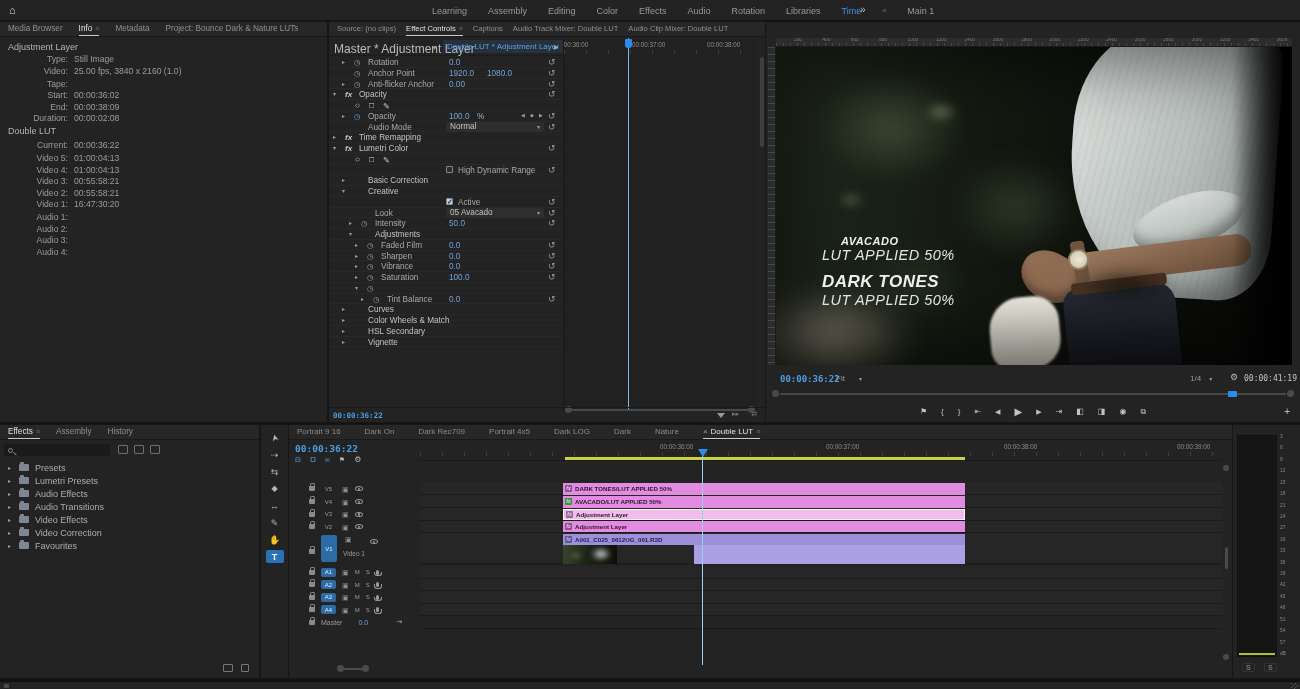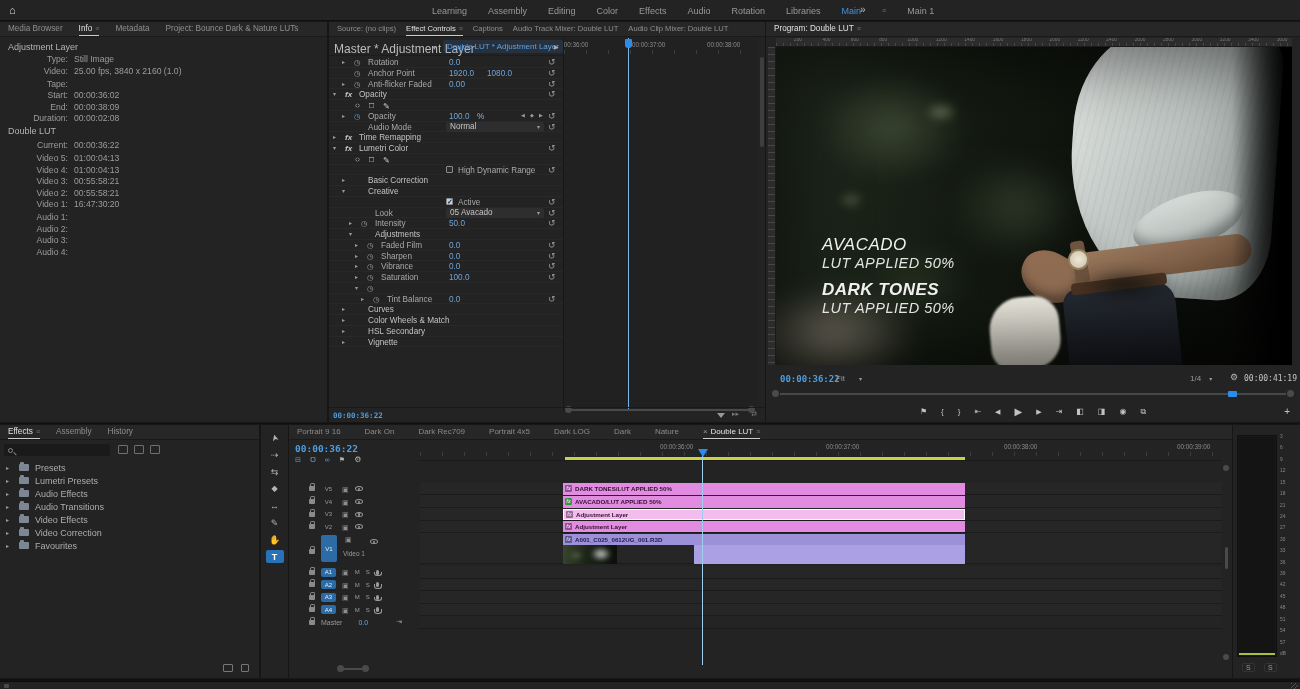--- a/index.html
+++ b/index.html
@@ -87,21 +87,21 @@
     <span class="abs" style="left:9px;top:4px;font-size:11px;color:#cfcfcf;">⌂</span>
     <div class="abs" style="left:432px;top:0;height:21px;display:flex;align-items:center;gap:21px;">
       <span class="ws-tab">Learning</span>
       <span class="ws-tab">Assembly</span>
       <span class="ws-tab">Editing</span>
       <span class="ws-tab">Color</span>
       <span class="ws-tab">Effects</span>
       <span class="ws-tab">Audio</span>
       <span class="ws-tab">Rotation</span>
       <span class="ws-tab">Libraries</span>
-      <span class="ws-tab active">Main</span>
+      <span class="ws-tab active">Time</span>
       <span class="menu-ico"></span>
       <span class="ws-tab">Main 1</span>
     </div>
     <span class="abs" style="left:860px;top:4px;color:#bdbdbd;font-size:10px;">»</span>
   </div>
 
   <div class="panel" style="left:0;top:22px;width:327px;height:400px;">
     <div class="tabstrip">
       <span class="tab">
           <span>Media Browser</span>
@@ -210,21 +210,21 @@
       <div class="er">
           <span class="sw abs" style="left:25px"></span>
           <span class="elbl abs" style="left:39px">Anchor Point</span>
           <span class="eval abs" style="left:120px">1920.0</span>
           <span class="eval abs" style="left:158px">1080.0</span>
           <span class="rst"></span>
         </div>
       <div class="er">
           <span class="exp exp-c abs" style="left:13px"></span>
           <span class="sw abs" style="left:25px"></span>
-          <span class="elbl abs" style="left:39px">Anti-flicker Faded</span>
+          <span class="elbl abs" style="left:39px">Anti-flicker Anchor</span>
           <span class="eval abs" style="left:120px">0.00</span>
           <span class="rst"></span>
         </div>
       <div class="er">
           <span class="exp exp-o abs" style="left:4px"></span>
           <span class="fxt abs" style="left:16px">fx</span>
           <span class="egrp abs" style="left:30px">Opacity</span>
           <span class="rst"></span>
         </div>
       <div class="er">
@@ -369,26 +369,20 @@
     <div class="abs" style="left:0;bottom:0;width:100%;height:15px;border-top:1px solid #1a1a1a;">
       <span class="tc abs" style="left:4px;top:3px;font-size:7.5px;">00:00:36:22</span>
       <span class="abs funnel" style="right:40px;top:5px;"></span>
       <span class="abs" style="right:26px;top:2px;color:#777;font-size:7px;">▸▸</span>
       <span class="abs" style="right:8px;top:2px;color:#777;font-size:7px;">⇄</span>
     </div>
     <div class="abs" style="right:1px;top:35px;width:4px;height:90px;background:#3e3e3e;border-radius:2px;"></div>
   </div>
 
   <div class="panel" style="left:766px;top:22px;width:534px;height:400px;">
-    <div class="tabstrip">
-      <span class="tab active" style="border-bottom-color:transparent;">
-          <span>Program: Double LUT</span>
-          <span class="menu-ico"></span>
-        </span>
-    </div>
 
     <div class="abs" style="left:10px;top:16px;width:516px;height:9px;background:#2c2c2c;border-bottom:1px solid #1a1a1a;overflow:hidden;">
       <div style="display:flex;padding-left:18px;">
 
       <span class="m-tick" style="flex:0 0 28.4px;color:#777;">200</span>
           <span class="m-tick" style="flex:0 0 28.4px;color:#777;">400</span>
           <span class="m-tick" style="flex:0 0 28.4px;color:#777;">600</span>
           <span class="m-tick" style="flex:0 0 28.4px;color:#777;">800</span>
           <span class="m-tick" style="flex:0 0 28.4px;color:#777;">1000</span>
           <span class="m-tick" style="flex:0 0 28.4px;color:#777;">1200</span>
@@ -424,21 +418,21 @@
       <div class="abs" style="left:244px;top:206px;width:62px;height:48px;background:#8f6c52;border-radius:45% 40% 50% 50%;transform:rotate(28deg);box-shadow:inset -6px -6px 10px rgba(0,0,0,.35);"></div>
       <div class="abs" style="left:297px;top:194px;width:14px;height:42px;background:#6e543f;border-radius:4px;transform:rotate(-10deg);"></div>
       <div class="abs" style="left:292px;top:202px;width:21px;height:21px;background:radial-gradient(#efe7d6,#cbc0a8);border:2px solid #93825f;border-radius:50%;"></div>
       <div class="abs" style="left:290px;top:238px;width:112px;height:85px;background:linear-gradient(#262a33,#14161c);border-radius:14px 22px 0 0;transform:rotate(-6deg);"></div>
       <div class="abs" style="left:295px;top:231px;width:96px;height:12px;background:#4a3323;border-radius:4px;transform:rotate(-7deg);"></div>
       <div class="abs" style="left:214px;top:250px;width:70px;height:72px;background:linear-gradient(#ece9e0,#c7c4b8);border-radius:45% 35% 40% 30%;transform:rotate(-5deg);filter:blur(1px);"></div>
       <div class="abs" style="right:0;top:0;width:60px;height:318px;background:linear-gradient(to right,transparent,#000 85%);opacity:.9;"></div>
       <div class="abs" style="left:300px;top:222px;width:100px;height:34px;background:radial-gradient(ellipse,#0e100c,transparent 70%);filter:blur(6px);opacity:.8;"></div>
       <div class="abs" style="left:0;top:0;right:0;bottom:0;box-shadow:inset 0 0 70px 18px rgba(0,0,0,.55);"></div>
       <div class="abs" style="left:46px;top:188px;font-style:italic;color:#f0f0f0;">
-        <div style="font-size:17px;font-weight:normal;letter-spacing:.5px;">AVACADO</div>
+        <div style="font-size:11px;font-weight:bold;letter-spacing:.5px;margin-left:19px;">AVACADO</div>
         <div style="font-size:14.5px;color:#e4e4e4;letter-spacing:.5px;">LUT APPLIED 50%</div>
         <div style="font-size:17px;font-weight:bold;letter-spacing:.5px;margin-top:9px;">DARK TONES</div>
         <div style="font-size:14.5px;color:#e4e4e4;letter-spacing:.5px;">LUT APPLIED 50%</div>
       </div>
     </div>
 
     <span class="tc abs" style="left:14px;top:352px;font-size:9px;">00:00:36:22</span>
     <span class="abs" style="left:70px;top:352px;color:#9a9a9a;font-size:8px;display:flex;gap:14px;align-items:center;">
         <span>Fit</span>
         <span class="caret"></span>
@@ -484,21 +478,21 @@
       <span class="tab">
           <span>History</span>
         </span>
     </div>
     <div class="abs" style="left:4px;top:19px;width:106px;height:12px;background:#1a1a1a;border-radius:2px;display:flex;align-items:center;padding:0 4px;">
       <span class="search-ico"></span>
     </div>
     <span class="abs" style="left:118px;top:20px;width:10px;height:9px;border:1px solid #6f6f6f;border-radius:1px;"></span>
     <span class="abs" style="left:134px;top:20px;width:10px;height:9px;border:1px solid #6f6f6f;border-radius:1px;"></span>
     <span class="abs" style="left:150px;top:20px;width:10px;height:9px;border:1px solid #6f6f6f;border-radius:1px;"></span>
-    <div class="abs" style="left:0;top:36px;right:0;">
+    <div class="abs" style="left:0;top:36px;right:0;text-align:center;">
 
         <div class="tree-row">
           <span class="exp exp-c"></span>
           <span class="folder"></span>
           <span>Presets</span>
         </div>
 
         <div class="tree-row">
           <span class="exp exp-c"></span>
           <span class="folder"></span>

